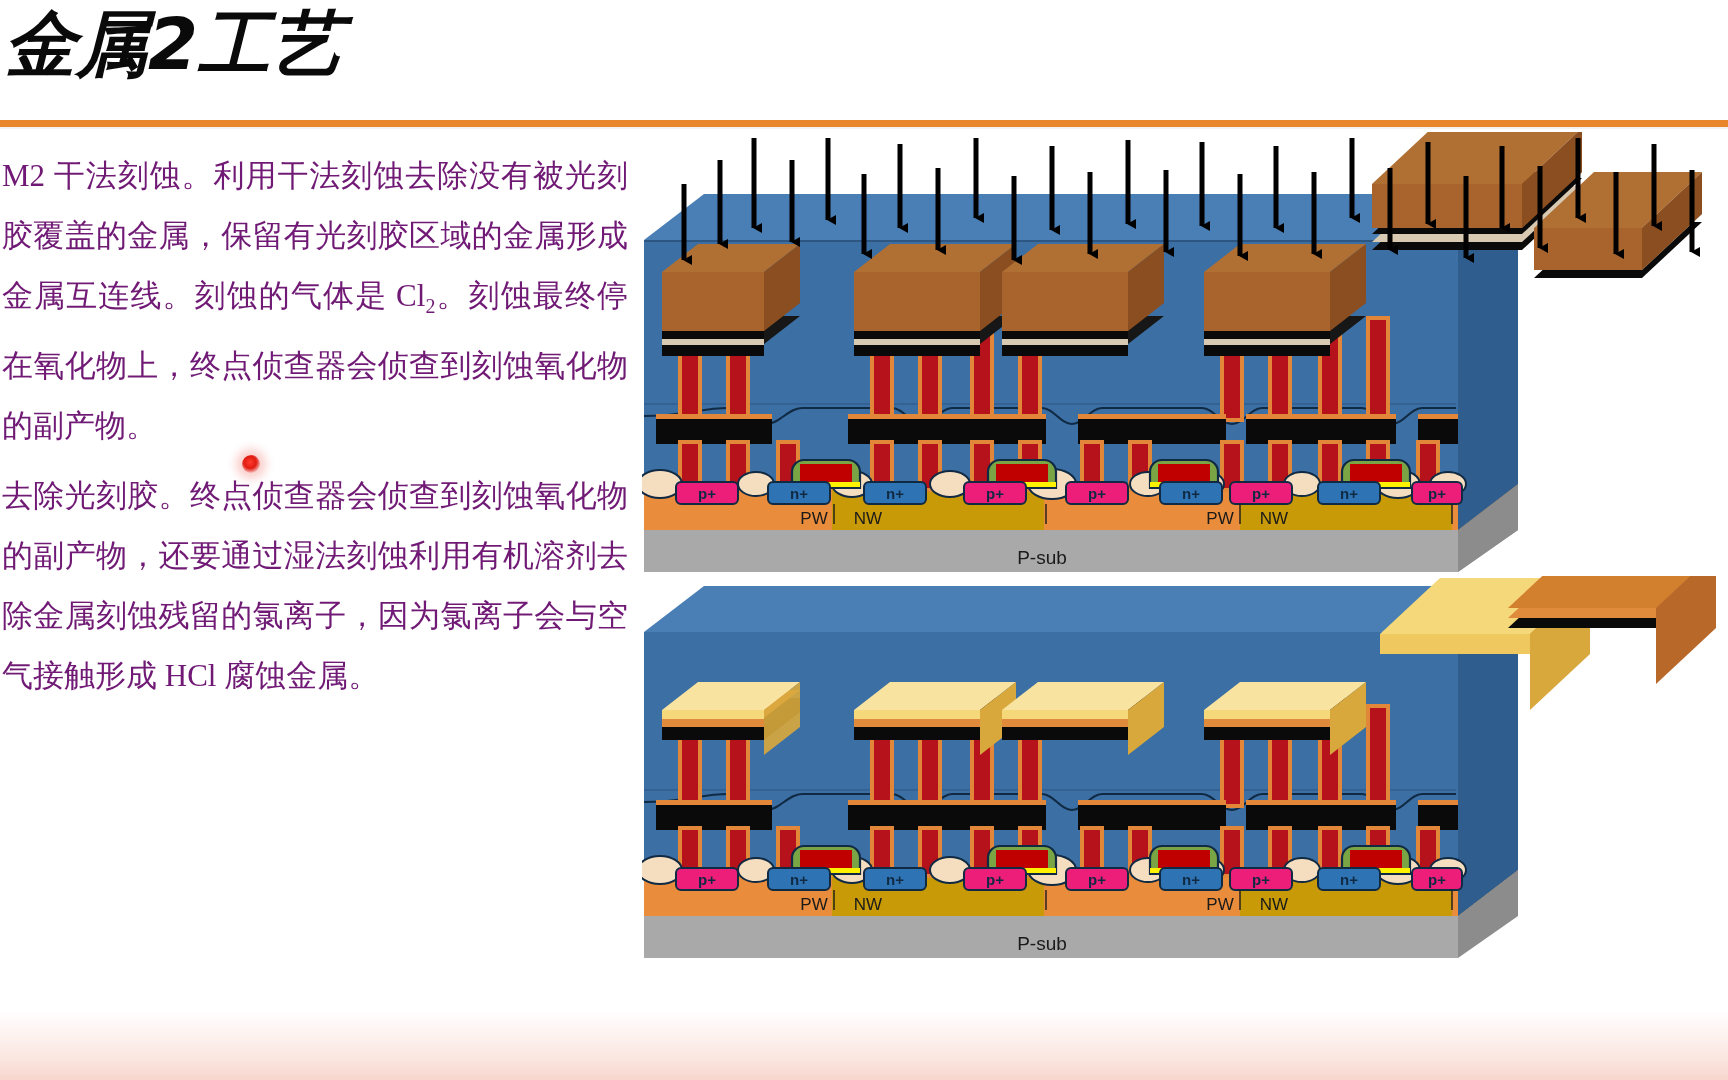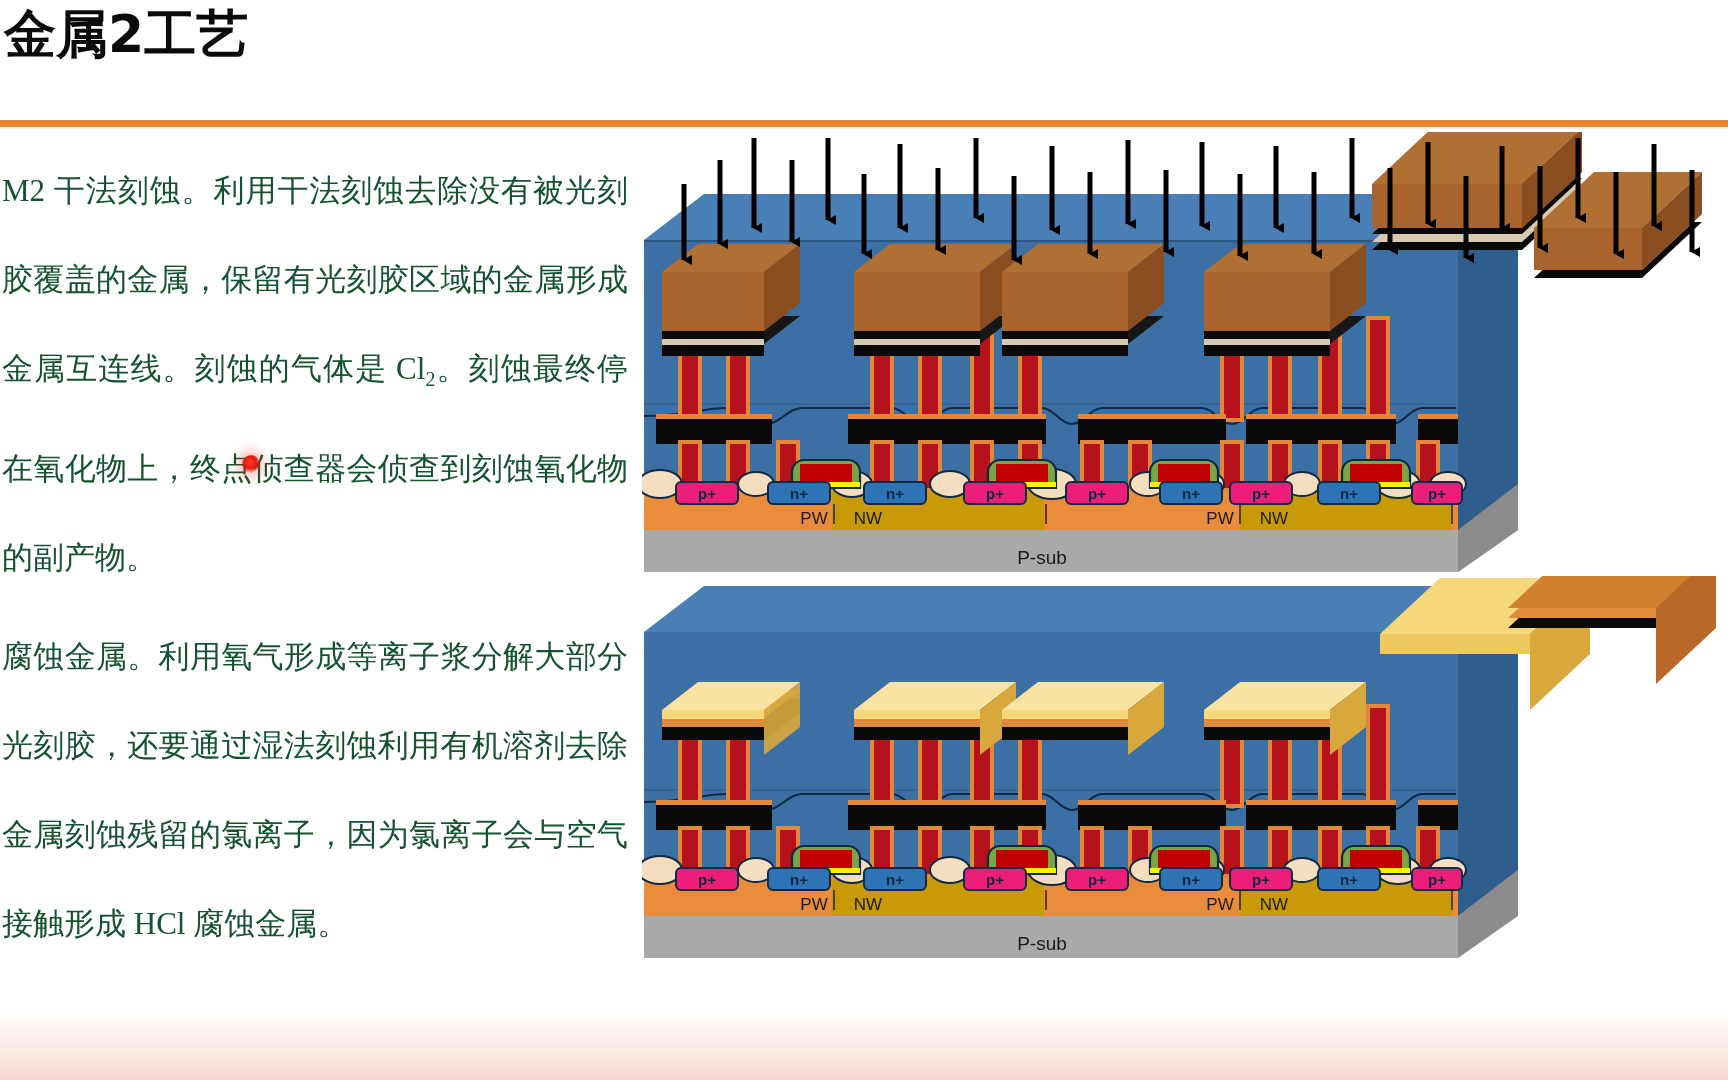--- a/index.html
+++ b/index.html
@@ -13,41 +13,42 @@
   
   .bottom-wash{
     position:absolute;left:0;bottom:0;width:1728px;height:70px;
     background:linear-gradient(to bottom, rgba(255,255,255,0) 0%, rgba(250,225,218,0.85) 70%, rgba(247,214,205,1) 100%);
     pointer-events:none;
   }
   
   .title{
     position:absolute;left:4px;top:8px;
     font-family:"DejaVu Sans", sans-serif;
-    font-weight:bold;font-size:52px;line-height:1;
+    font-weight:bold;font-size:72px;line-height:1;
     color:#0a0a0a;letter-spacing:0px;
     white-space:nowrap;
+    font-style:italic;
   }
   .title-rule{
     position:absolute;left:0;top:120px;width:1728px;height:7px;
     background:#E8862B;
   }
   .title-rule-thin{
     position:absolute;left:0;top:127px;width:1728px;height:2px;
     background:#f4f2ef;
   }
   
   .body-col{
     position:absolute;left:0px;top:146px;width:632px;
   }
   .para{
     font-family:"Liberation Serif","DejaVu Serif",serif;
     font-size:31px;
-    line-height:89px;
-    color:#14532d;
+    line-height:60px;
+    color:#701a75;
     text-align:justify;
     text-justify:inter-character;
     margin:0 0 10px 0;
     padding:0 4px 0 2px;
     white-space:pre-wrap;
   }
   .para.last{margin-top:18px;}
   .sub{font-size:20px;vertical-align:sub;}
   
   .laser{
@@ -64,21 +65,21 @@
 </style>
 </head>
 <body>
 
 <div class="title">金属2工艺</div>
 <div class="title-rule"></div>
 <div class="title-rule-thin"></div>
 
 <div class="body-col">
   <p class="para"><span>M2 干法刻蚀。利用干法刻蚀去除没有被光刻胶覆盖的金属，保留有光刻胶区域的金属形成金属互连线。刻蚀的气体是 Cl</span><span class="sub">2</span><span>。刻蚀最终停在氧化物上，终点侦查器会侦查到刻蚀氧化物的副产物。</span></p>
-  <p class="para">腐蚀金属。利用氧气形成等离子浆分解大部分光刻胶，还要通过湿法刻蚀利用有机溶剂去除金属刻蚀残留的氯离子，因为氯离子会与空气接触形成 HCl 腐蚀金属。</p>
+  <p class="para">去除光刻胶。终点侦查器会侦查到刻蚀氧化物的副产物，还要通过湿法刻蚀利用有机溶剂去除金属刻蚀残留的氯离子，因为氯离子会与空气接触形成 HCl 腐蚀金属。</p>
 </div>
 
 <div class="laser"></div>
 
 <div class="fig" id="fig-top">
 <svg width="1086" height="440" viewBox="0 0 1086 440" xmlns="http://www.w3.org/2000/svg">
   <defs>
     <marker id="ah" markerWidth="10" markerHeight="10" refX="5" refY="8" orient="auto" markerUnits="userSpaceOnUse">
       <path d="M0,0 L5,9 L10,0 Z" fill="#000"></path>
     </marker>

